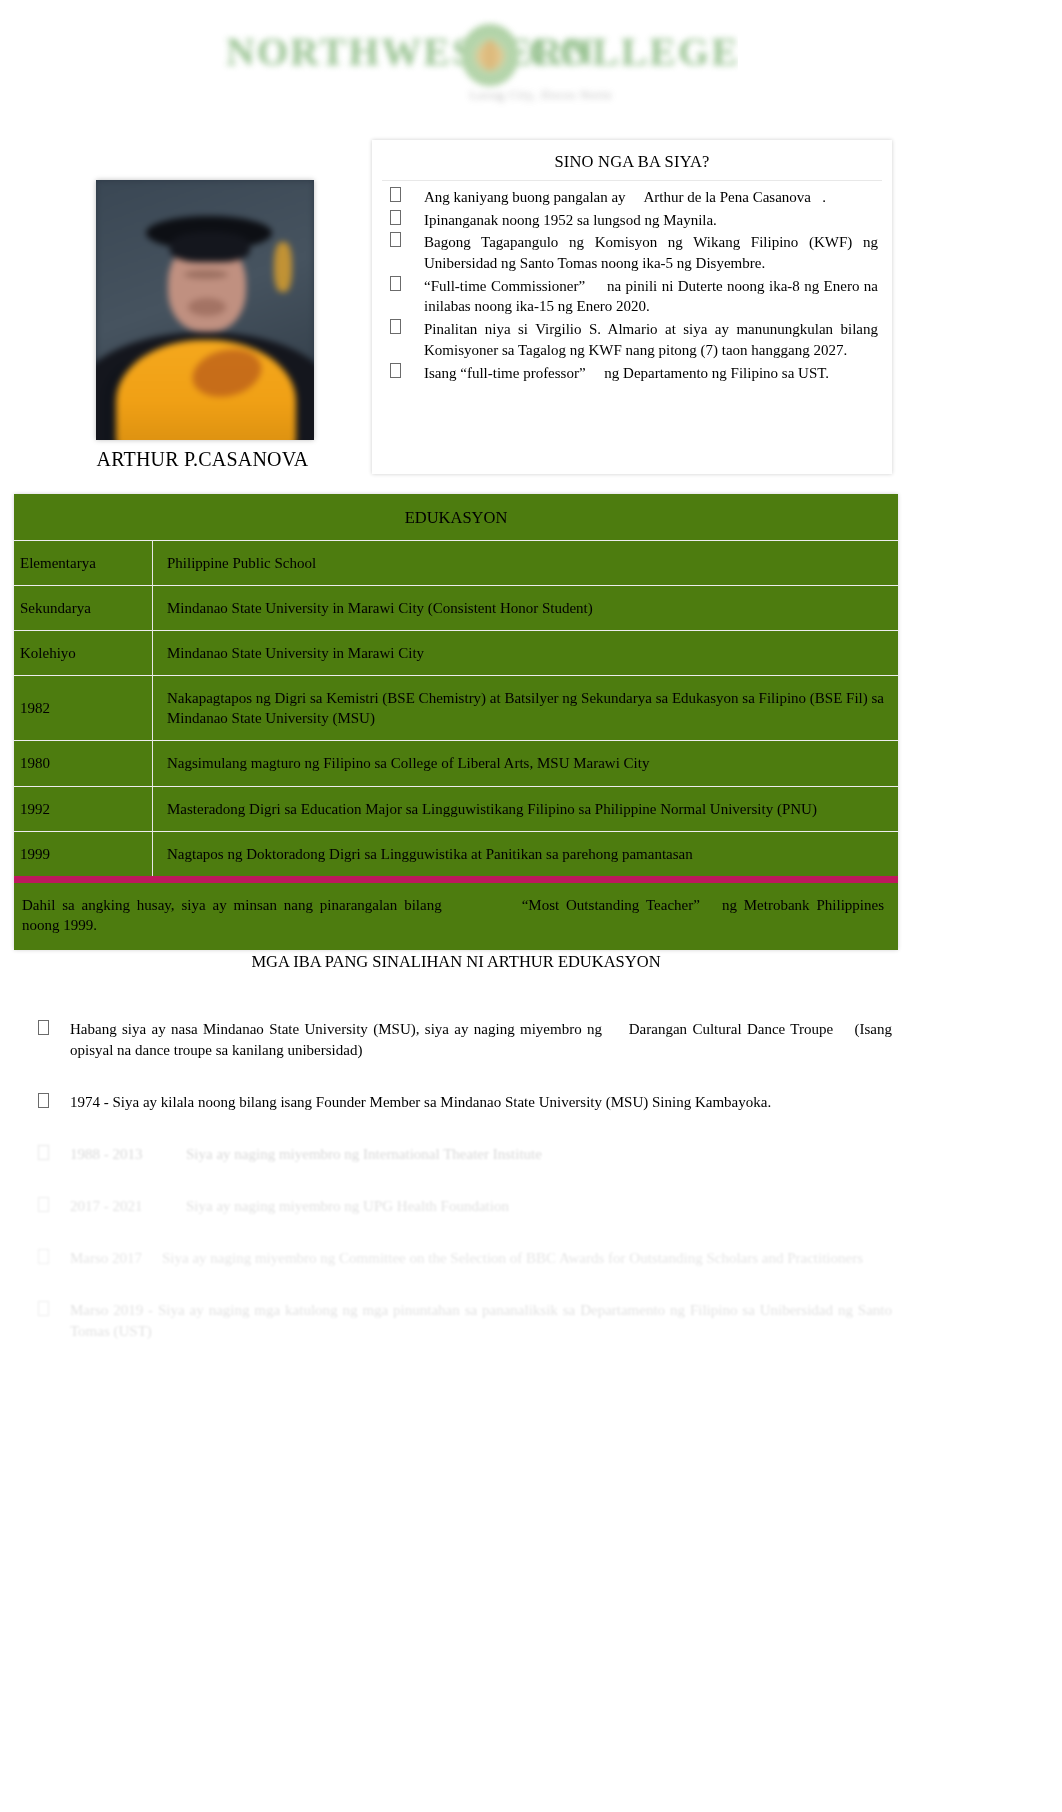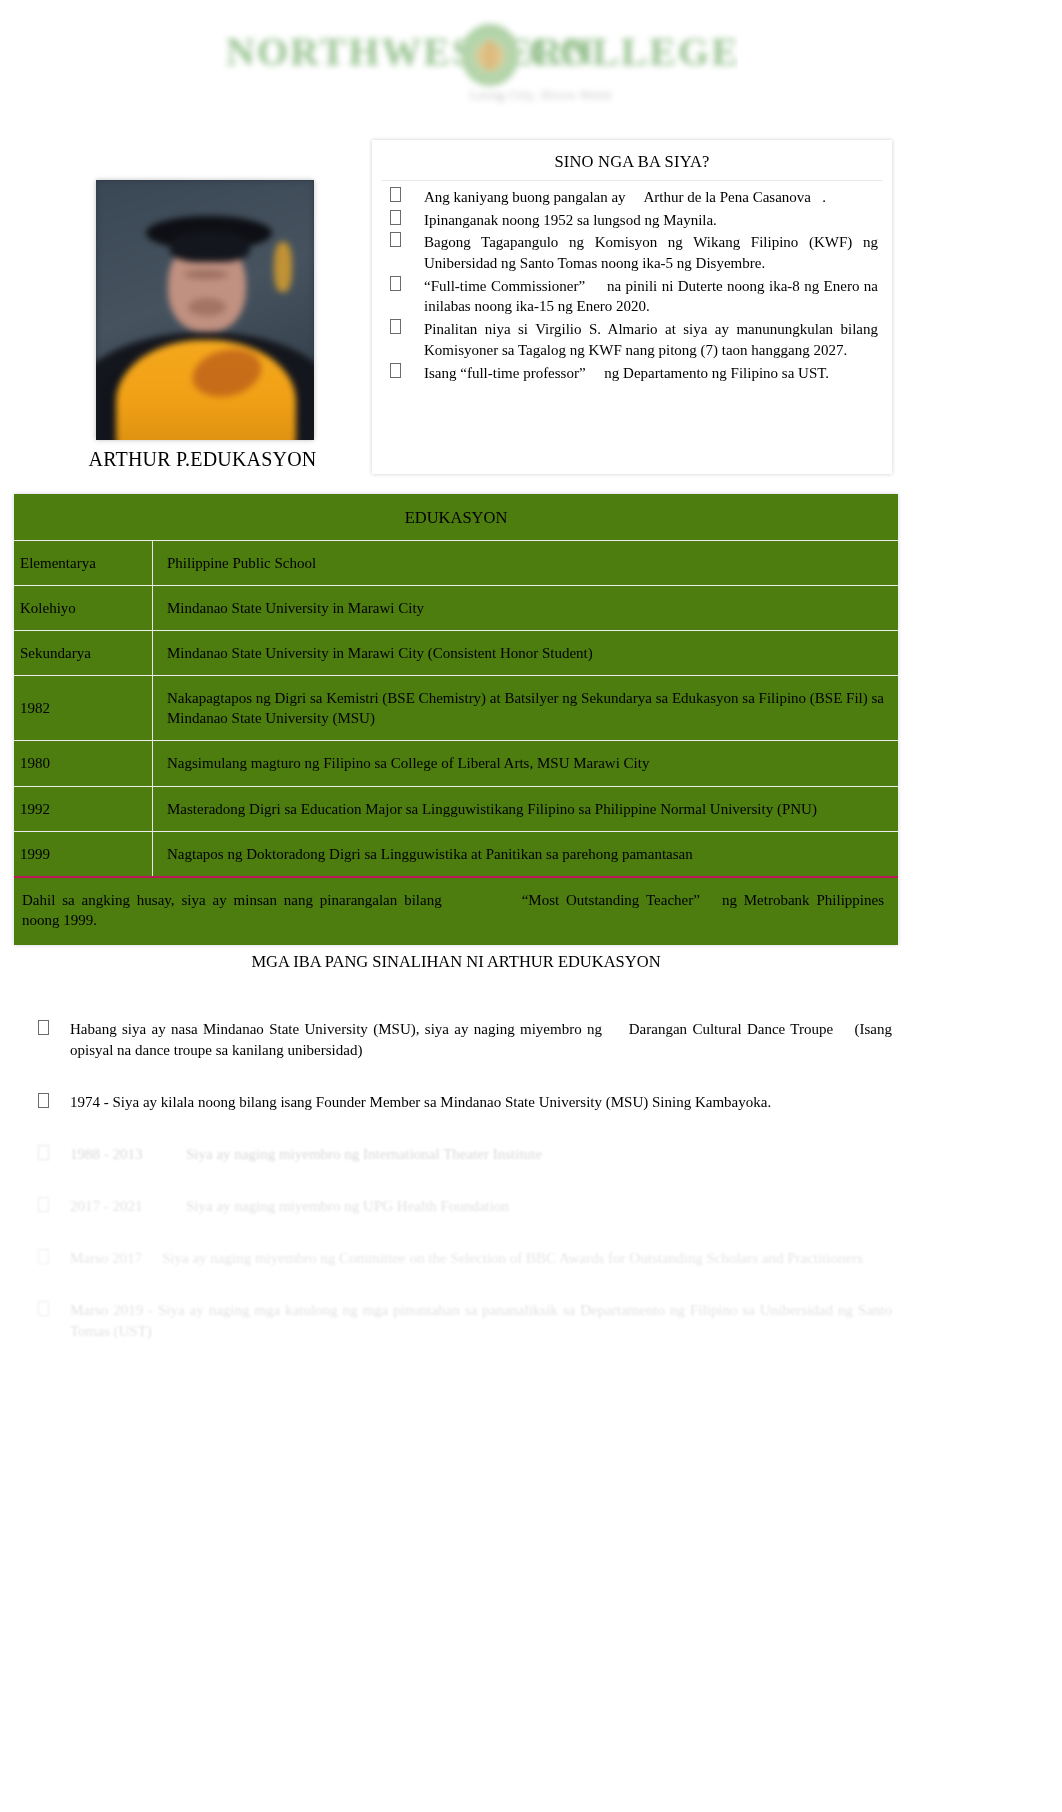--- a/index.html
+++ b/index.html
@@ -254,21 +254,21 @@
   table.edu td.v {
     padding-left: 14px;
     text-align: left;
   }
   table.edu td.v.just {
     text-align: justify;
     text-justify: inter-word;
     padding-right: 34px;
   }
   .edu-note {
-    border-top: 2px solid #be185d;
+    border-top: 7px solid #be185d;
     padding: 12px 14px 14px 8px;
     font-size: 15px;
     line-height: 1.36;
     text-align: justify;
     text-justify: inter-word;
   }
   .gap-wide { display: inline-block; width: 80px; }
   .gap-sm   { display: inline-block; width: 22px; }
 
   
@@ -335,21 +335,21 @@
     <div class="ph-face"></div>
     <div class="ph-brow"></div>
     <div class="ph-mouth"></div>
     <div class="ph-hood"></div>
     <div class="ph-hood2"></div>
     <div class="ph-cap"></div>
     <div class="ph-cap2"></div>
     <div class="ph-tassel"></div>
   </div>
 </div>
-<div class="photo-name">ARTHUR P.EDUKASYON</div>
+<div class="photo-name">ARTHUR P.CASANOVA</div>
 
 <div class="sino-box">
   <div class="sino-title">SINO NGA BA SIYA?</div>
   <div class="sino-rule"></div>
   <ul class="bullets">
     <li><span class="bx"></span><span>Ang kaniyang buong pangalan ay &nbsp;&nbsp;&nbsp; Arthur de la Pena Casanova &nbsp; .</span></li>
     <li><span class="bx"></span><span>Ipinanganak noong 1952 sa lungsod ng Maynila.</span></li>
     <li><span class="bx"></span><span>Bagong Tagapangulo ng Komisyon ng Wikang Filipino (KWF) ng Unibersidad ng Santo Tomas noong ika-5 ng Disyembre.</span></li>
     <li><span class="bx"></span><span>“Full-time Commissioner” &nbsp;&nbsp;&nbsp; na pinili ni Duterte noong ika-8 ng Enero na inilabas noong ika-15 ng Enero 2020.</span></li>
     <li><span class="bx"></span><span>Pinalitan niya si Virgilio S. Almario at siya ay manunungkulan bilang Komisyoner sa Tagalog ng KWF nang pitong (7) taon hanggang 2027.</span></li>
@@ -359,26 +359,26 @@
 
 <div class="edu-wrap">
   <div class="edu-title">EDUKASYON</div>
   <table class="edu">
     <tbody>
       <tr>
         <td class="k">Elementarya</td>
         <td class="v">Philippine Public School</td>
       </tr>
       <tr>
+        <td class="k">Sekundarya</td>
+        <td class="v">Mindanao State University in Marawi City (Consistent Honor Student)</td>
+      </tr>
+      <tr>
         <td class="k">Kolehiyo</td>
         <td class="v">Mindanao State University in Marawi City</td>
-      </tr>
-      <tr>
-        <td class="k">Sekundarya</td>
-        <td class="v">Mindanao State University in Marawi City (Consistent Honor Student)</td>
       </tr>
       <tr>
         <td class="k">1982</td>
         <td class="v">Nakapagtapos ng Digri sa Kemistri (BSE Chemistry) at Batsilyer ng Sekundarya sa Edukasyon sa Filipino (BSE Fil) sa Mindanao State University (MSU)</td>
       </tr>
       <tr>
         <td class="k">1980</td>
         <td class="v">Nagsimulang magturo ng Filipino sa College of Liberal Arts, MSU Marawi City</td>
       </tr>
       <tr>

